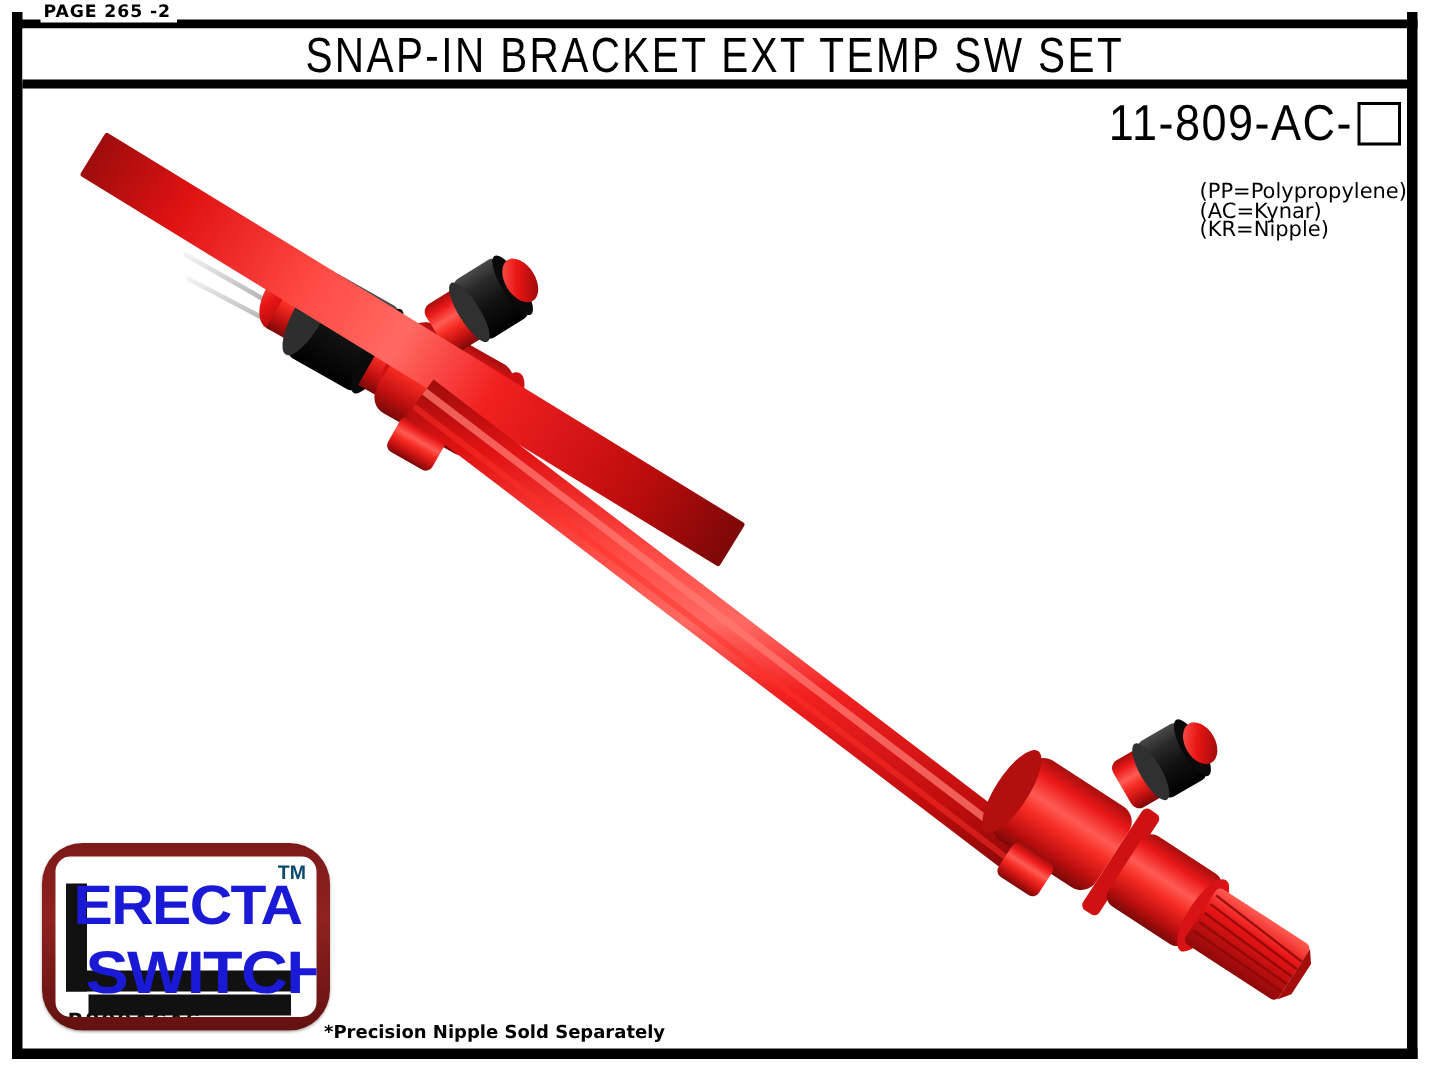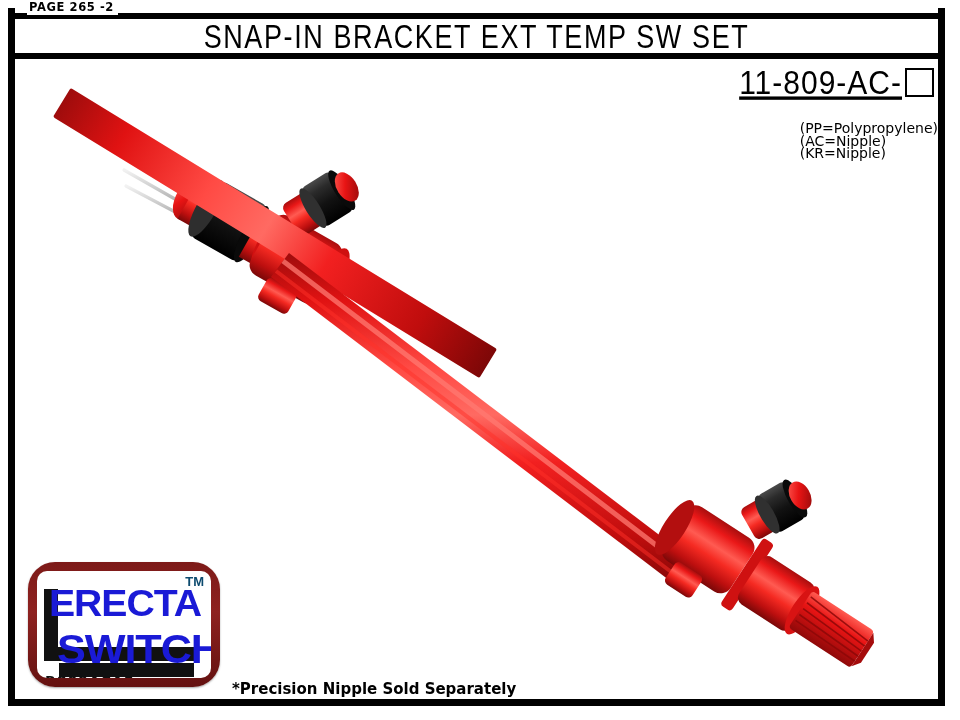--- a/index.html
+++ b/index.html
@@ -21,21 +21,21 @@
 
   
   .title-bar{position:absolute;left:15px;top:19px;width:923px;height:36px;background:#fff;
              display:flex;align-items:center;justify-content:center;}
   .title-bar span{font-family:"Liberation Sans",sans-serif;font-size:27px;font-weight:normal;
                   letter-spacing:1.6px;color:#000;line-height:1;white-space:nowrap;
                   transform:scaleY(1.22);transform-origin:center;}
   .title-rule{position:absolute;left:15px;top:53px;width:923px;height:6px;background:#000;}
 
   
-  .partno{position:absolute;right:26px;top:68px;display:flex;align-items:center;gap:0px;text-decoration:underline;}
+  .partno{position:absolute;right:26px;top:68px;display:flex;align-items:center;gap:0px;}
   .partno .pn-text{font-family:"Liberation Sans",sans-serif;font-size:30px;letter-spacing:1px;
                    color:#000;line-height:1;transform:scaleY(1.12);transform-origin:center right;}
   .pn-box{display:inline-block;width:25px;height:25px;border:2.5px solid #000;margin-left:3px;
           margin-bottom:1px;background:#fff;}
 
   
   .legend{position:absolute;right:22px;top:122px;text-align:left;}
   .legend div{font-family:"DejaVu Sans",sans-serif;font-size:14px;color:#000;line-height:12.5px;
               white-space:nowrap;letter-spacing:0px;}
 
@@ -56,22 +56,22 @@
   .logo-erecta{position:absolute;left:12px;top:14px;font-family:"Liberation Sans",sans-serif;
                font-weight:bold;font-size:37px;letter-spacing:-1px;color:#1a1ad6;line-height:1;
                transform:scaleX(1.06);transform-origin:left top;z-index:3;}
   .logo-switch{position:absolute;left:20px;top:58px;font-family:"Liberation Sans",sans-serif;
                font-weight:bold;font-size:40px;letter-spacing:-1px;color:#1a1ad6;line-height:1;
                transform:scaleX(1.08);transform-origin:left top;z-index:3;}
   .logo-code{position:absolute;left:8px;top:103px;font-family:"DejaVu Sans",sans-serif;
              font-weight:bold;font-size:14px;letter-spacing:1px;color:#111;line-height:1;z-index:4;}
 
   
-  .footnote{position:absolute;left:232px;top:682px;font-family:"DejaVu Sans",sans-serif;
-            font-size:15px;font-weight:bold;color:#000;line-height:1;white-space:nowrap;}
+  .footnote{position:absolute;left:216px;top:682px;font-family:"DejaVu Sans",sans-serif;
+            font-size:12px;font-weight:bold;color:#000;line-height:1;white-space:nowrap;}
 </style>
 </head>
 <body>
 
 <div id="page">
 
   <div class="frame-top"></div>
   <div class="frame-left"></div>
   <div class="frame-right"></div>
   <div class="frame-bottom"></div>
@@ -85,21 +85,21 @@
   </div>
   <div class="title-rule"></div>
 
   <div class="partno">
     <span class="pn-text">11-809-AC-</span>
     <span class="pn-box"></span>
   </div>
 
   <div class="legend">
     <div>(PP=Polypropylene)</div>
-    <div>(AC=Nipple)</div>
+    <div>(AC=Kynar)</div>
     <div>(KR=Nipple)</div>
   </div>
 
   <svg id="render" viewBox="0 0 960 720">
     <defs>
       <linearGradient id="pipeGrad" x1="0" y1="0" x2="0" y2="1">
         <stop offset="0%" stop-color="#9e0c0c"></stop>
         <stop offset="14%" stop-color="#e01212"></stop>
         <stop offset="34%" stop-color="#ff4a44"></stop>
         <stop offset="48%" stop-color="#ff6a62"></stop>

